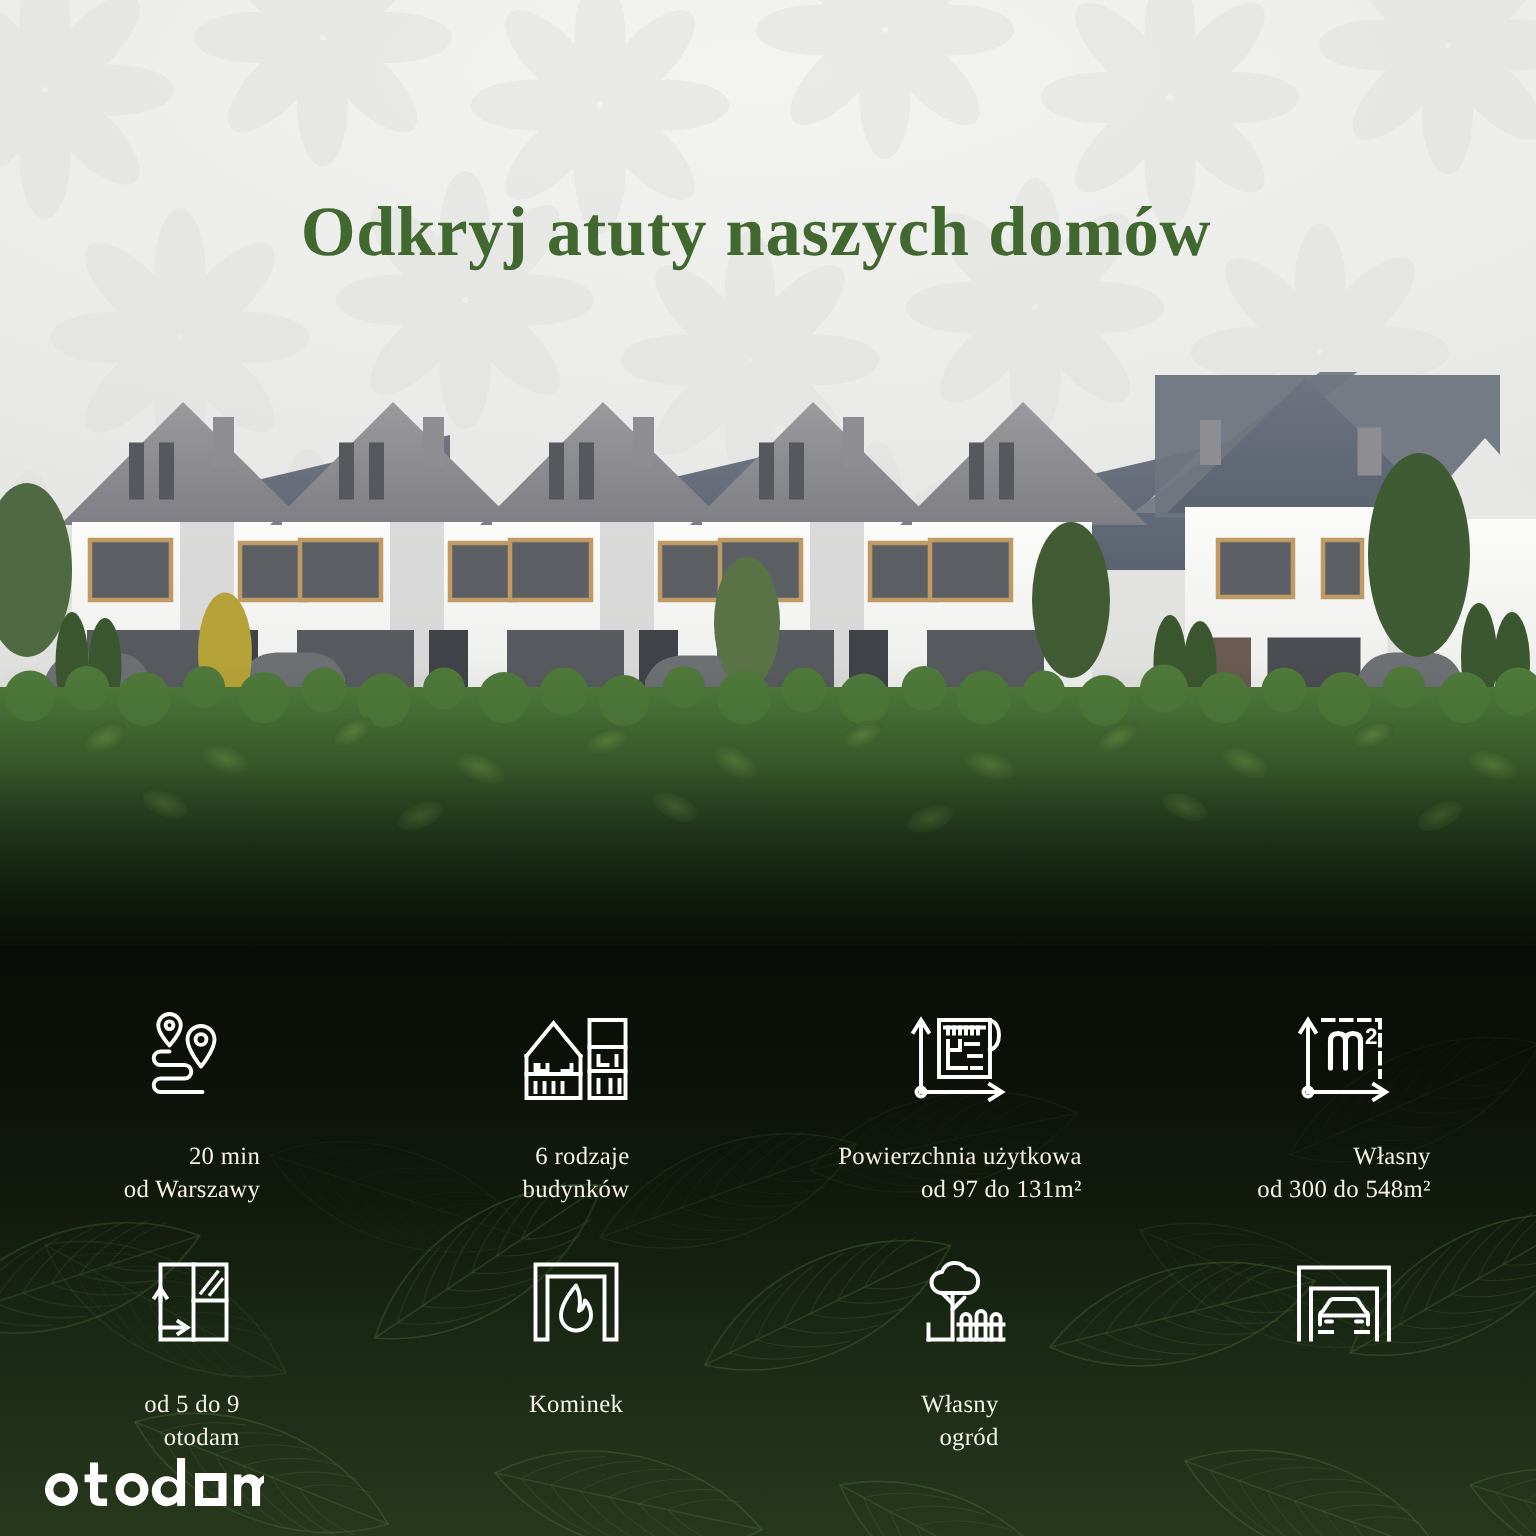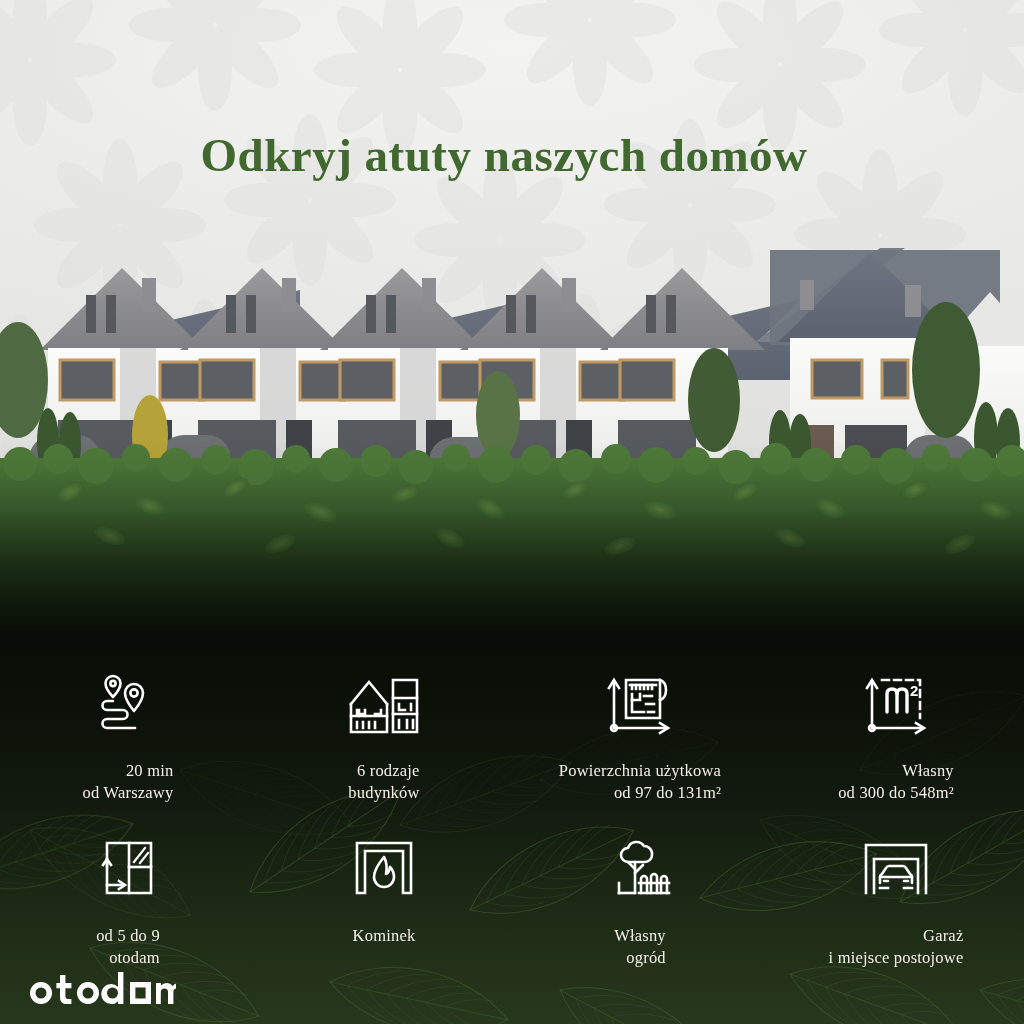--- a/index.html
+++ b/index.html
@@ -559,24 +559,20 @@
           <path d="M6 58 L6 10 L66 10 L66 58"></path>
           <path d="M14 58 L14 24 L58 24 L58 58"></path>
           <g stroke-linejoin="round" stroke-linecap="round">
             <path d="M20 48 L20 42 q0 -2 2 -3 l4 -6 q1 -2 3 -2 l14 0 q2 0 3 2 l4 6 q2 1 2 3 L52 48"></path>
             <path d="M20 42 L52 42"></path>
             <path d="M24 46 L28 46 M44 46 L48 46"></path>
           </g>
           <path d="M20 53 L28 53 M44 53 L52 53"></path>
         </svg>
       </span>
-      <span class="lbl">
-        <span>Garaż</span>
-        <span class="l2">i miejsce postojowe</span>
-      </span>
     </div>
   </div>
 
   <div class="logo">
     <svg width="150" height="38" viewBox="0 0 150 38" fill="#ffffff">
 
       <path d="M15 10 a11 11 0 1 0 0 22 a11 11 0 1 0 0 -22 Z M15 15.5 a5.5 5.5 0 1 1 0 11 a5.5 5.5 0 0 1 0 -11 Z"></path>
 
       <path d="M34 3 h5.4 v8 h6 v5.2 h-6 v8.4 q0 2.4 2.4 2.4 h3.6 v5 h-4.8 q-6.6 0 -6.6 -6.6 V16.2 h-3.6 V11 h3.6 Z"></path>
 

